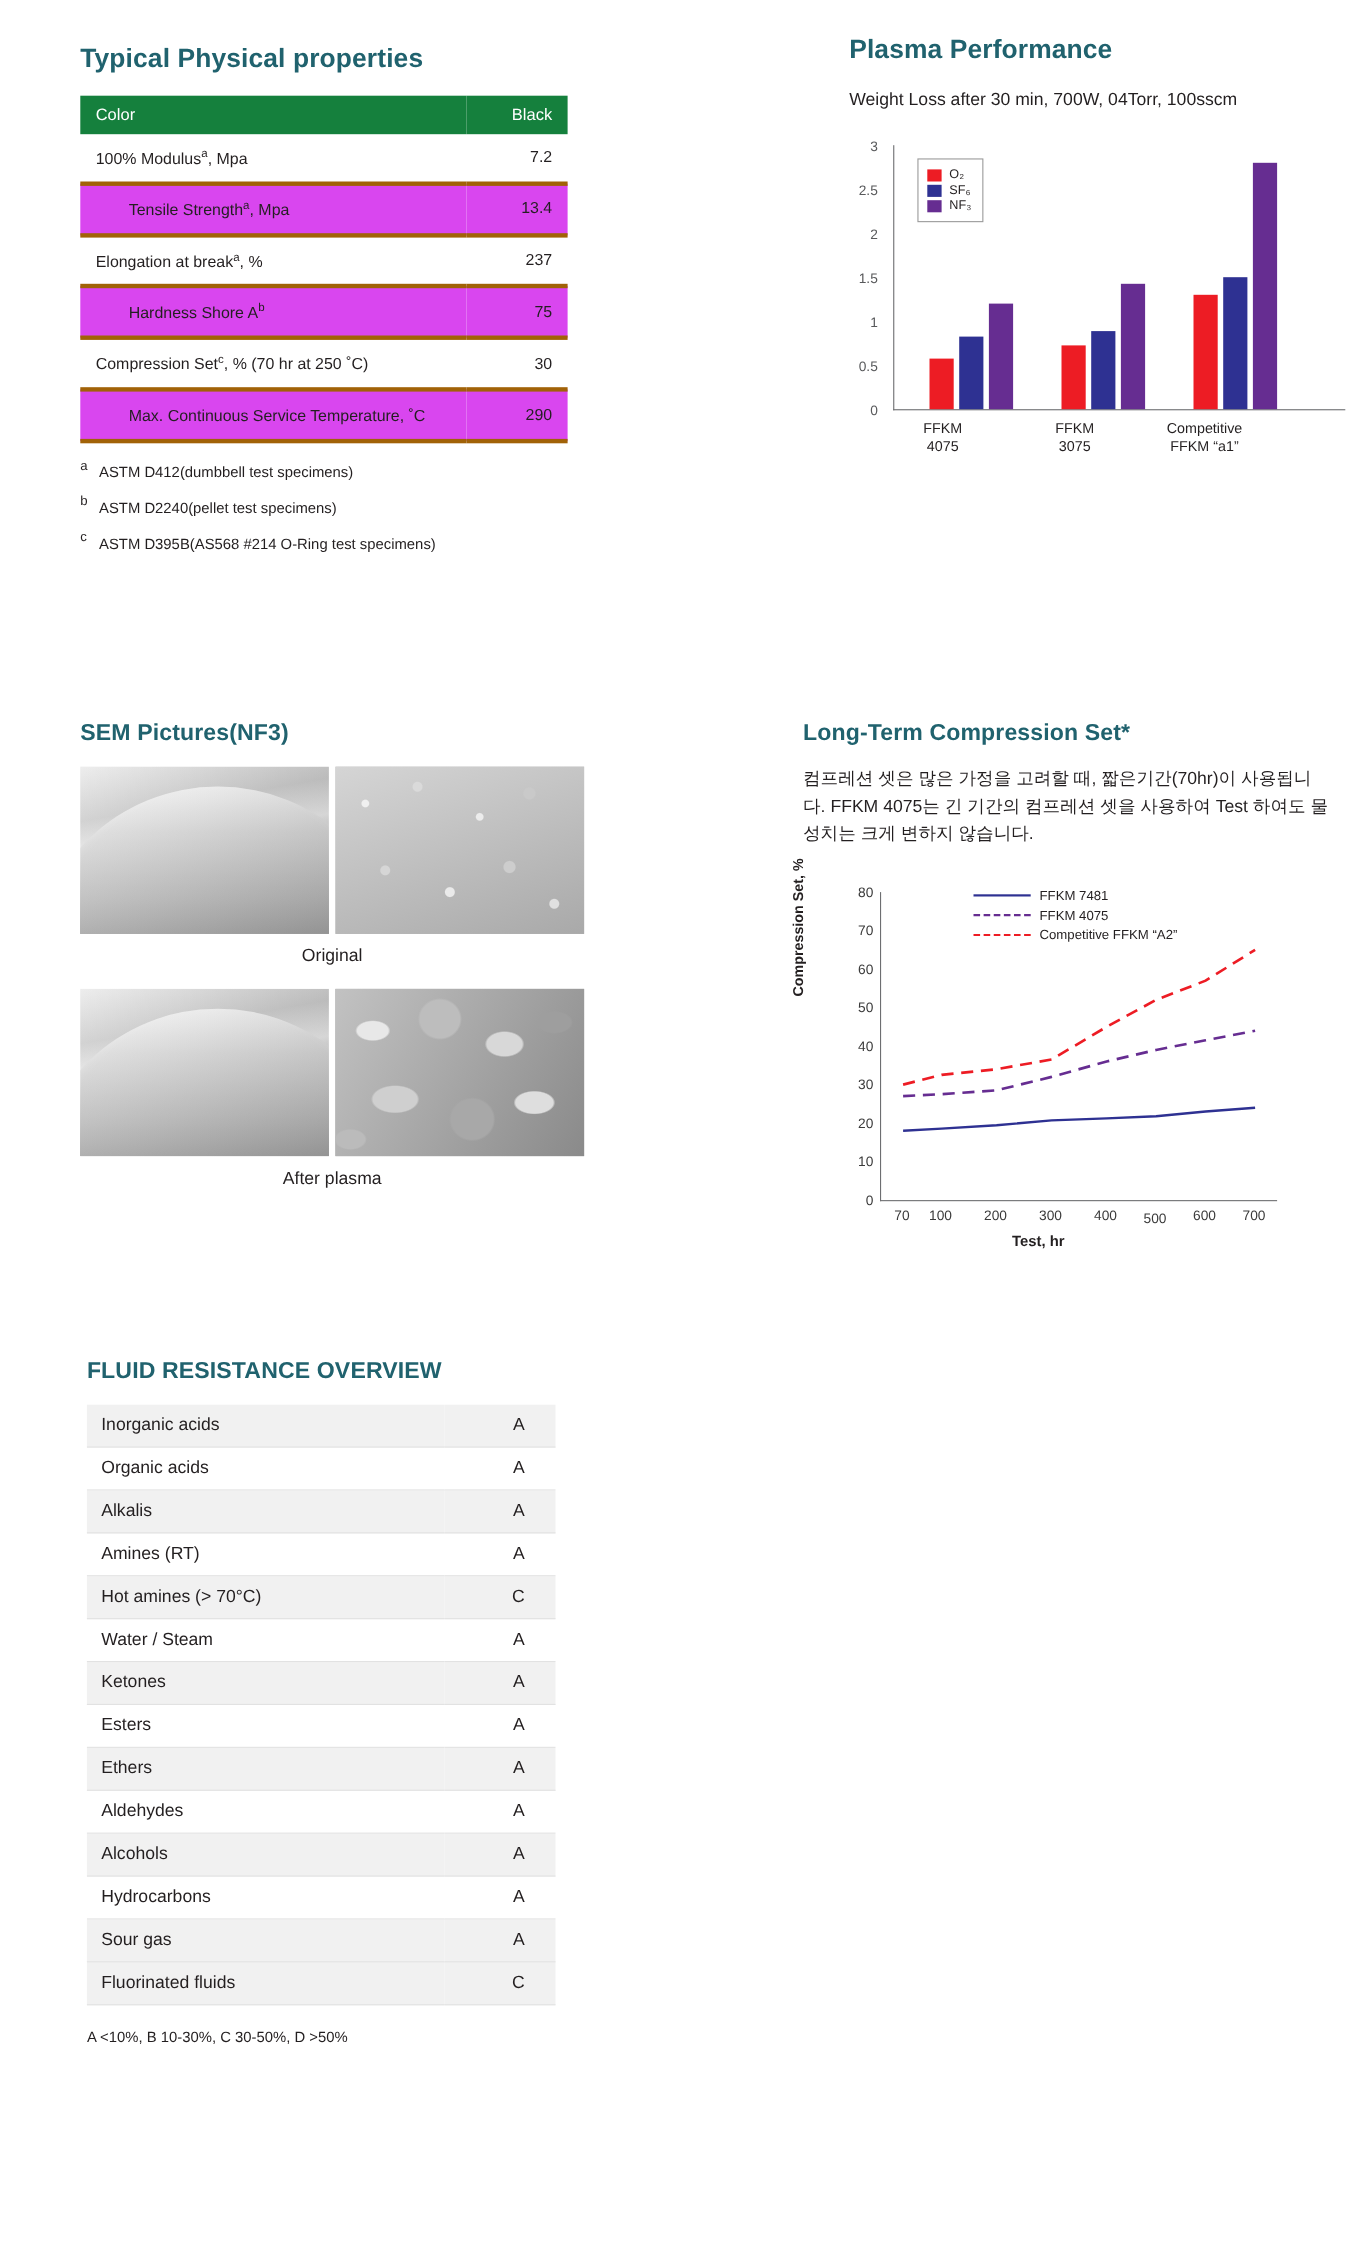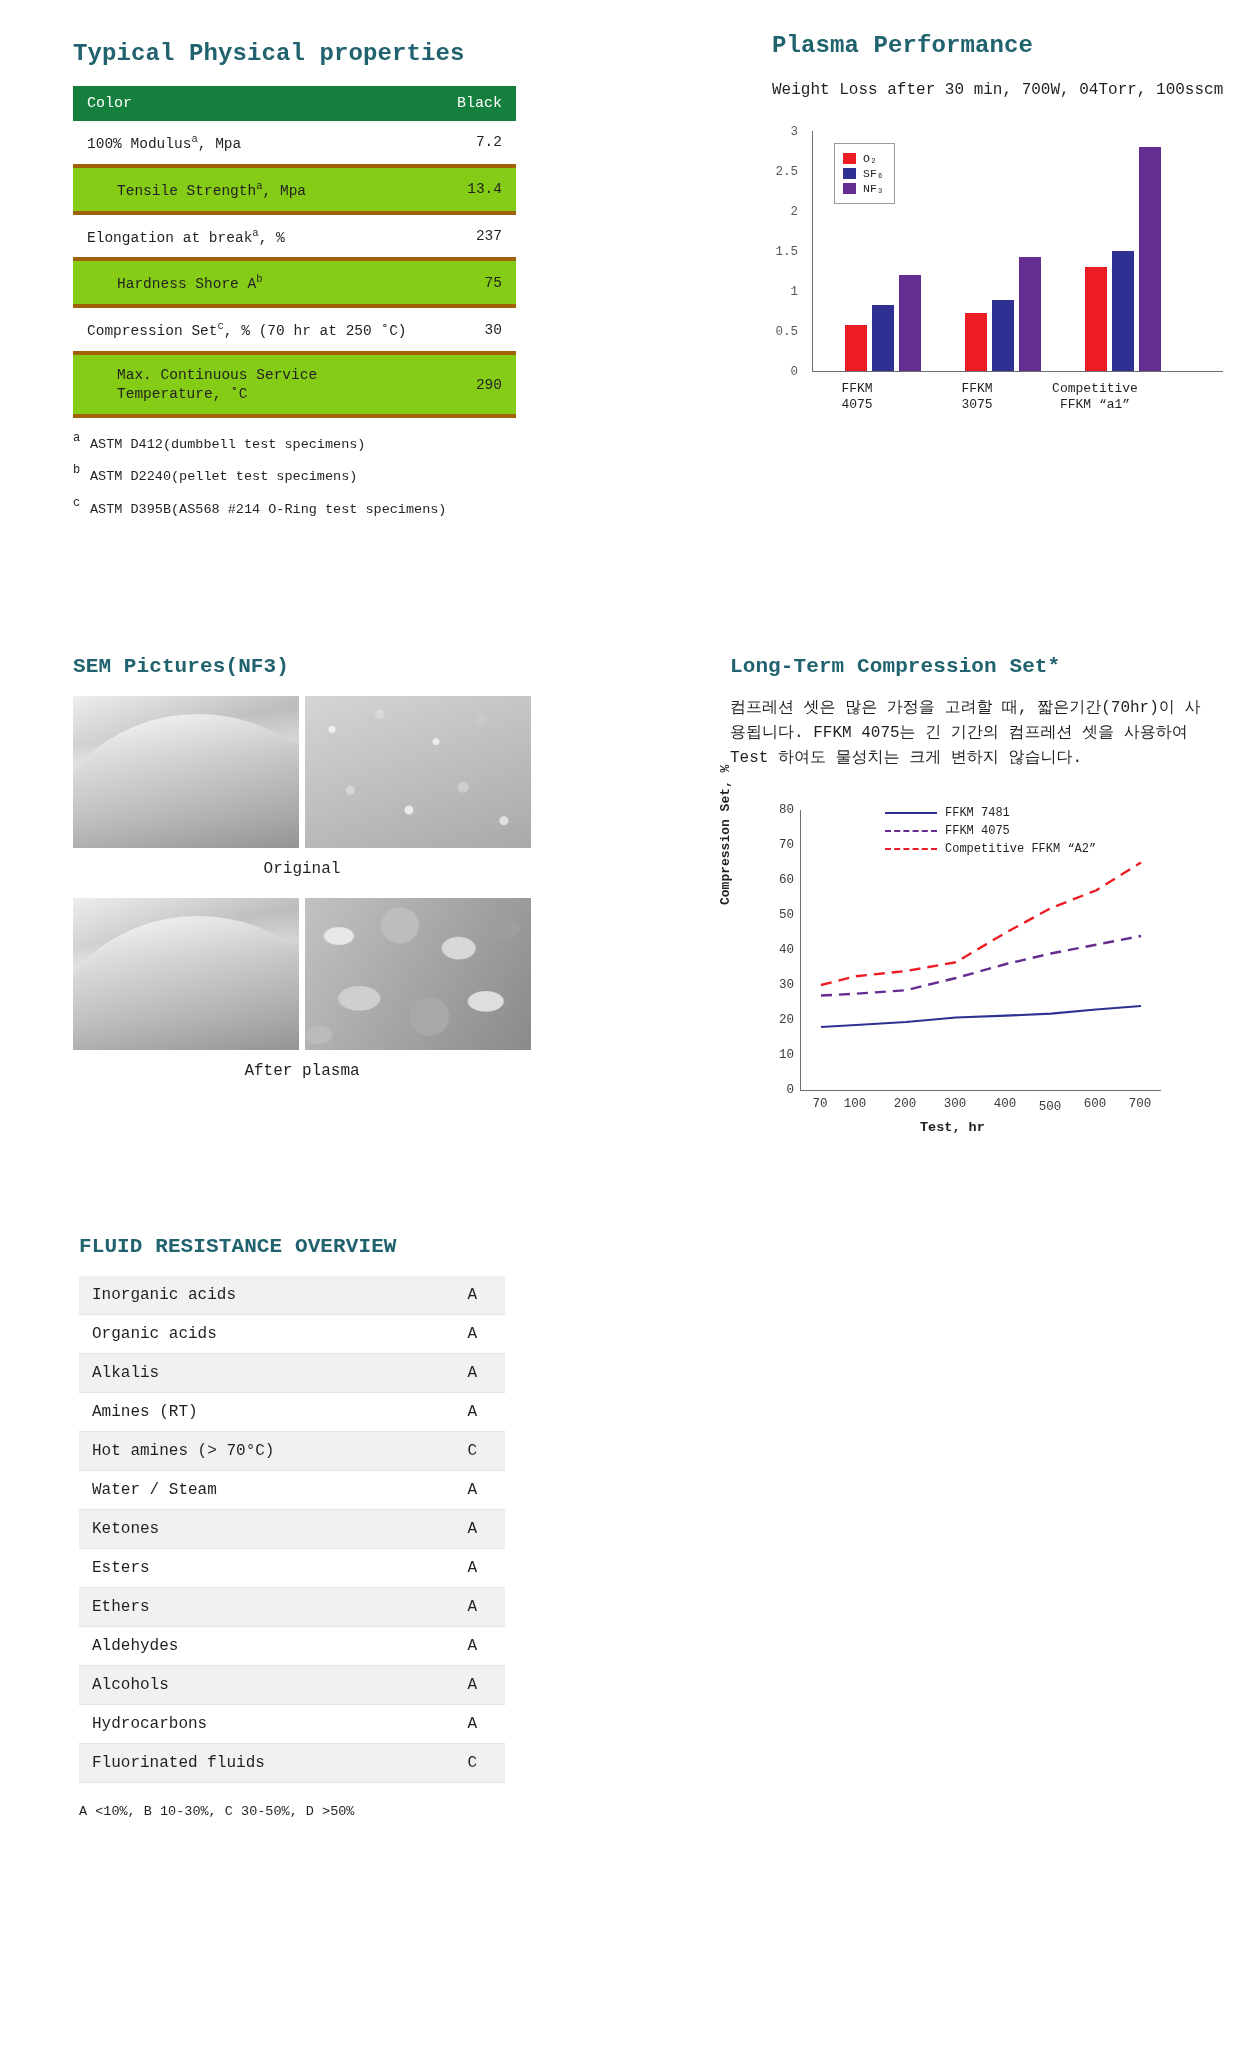--- a/index.html
+++ b/index.html
@@ -12,21 +12,20 @@
     height: 2060px;
     position: relative;
     font-family: "Liberation Sans", sans-serif;
     color: #231f20;
     overflow: hidden;
   }
   .page {
     position: relative;
     width: 1241px;
     height: 2060px;
-    font-family: Liberation Mono, monospace;
   }
   .h-title {
     color: #20626e;
     font-size: 24px;
     font-weight: bold;
     letter-spacing: 0.1px;
   }
   
   #phys-block {
     position: absolute;
@@ -47,21 +46,21 @@
     font-size: 15px;
     text-align: left;
     padding: 9px 14px;
   }
   .ptable th.r { text-align: right; }
   .ptable td {
     padding: 12px 14px;
     border-bottom: 4px solid #a16207;
     vertical-align: middle;
   }
-  .ptable tr.alt td { background: #84cc16; padding-left: 44px; }
+  .ptable tr.alt td { background: #d946ef; padding-left: 44px; }
   .ptable td.val { text-align: right; }
   .ptable sup { font-size: 10.5px; vertical-align: super; }
   .notes {
     margin-top: 14px;
     font-size: 13.5px;
     line-height: 1.0;
   }
   .note-row {
     display: flex;
     align-items: flex-start;
@@ -537,20 +536,24 @@
           </tr>
         <tr class="alt">
             <td>Alcohols</td>
             <td class="val">A</td>
           </tr>
         <tr>
             <td>Hydrocarbons</td>
             <td class="val">A</td>
           </tr>
         <tr class="alt">
+            <td>Sour gas</td>
+            <td class="val">A</td>
+          </tr>
+        <tr class="alt">
             <td>Fluorinated fluids</td>
             <td class="val">C</td>
           </tr>
       </tbody>
     </table>
 
     <div class="fnote">
       <div>A &lt;10%, B 10-30%, C 30-50%, D &gt;50%</div>
     </div>
   </section>

